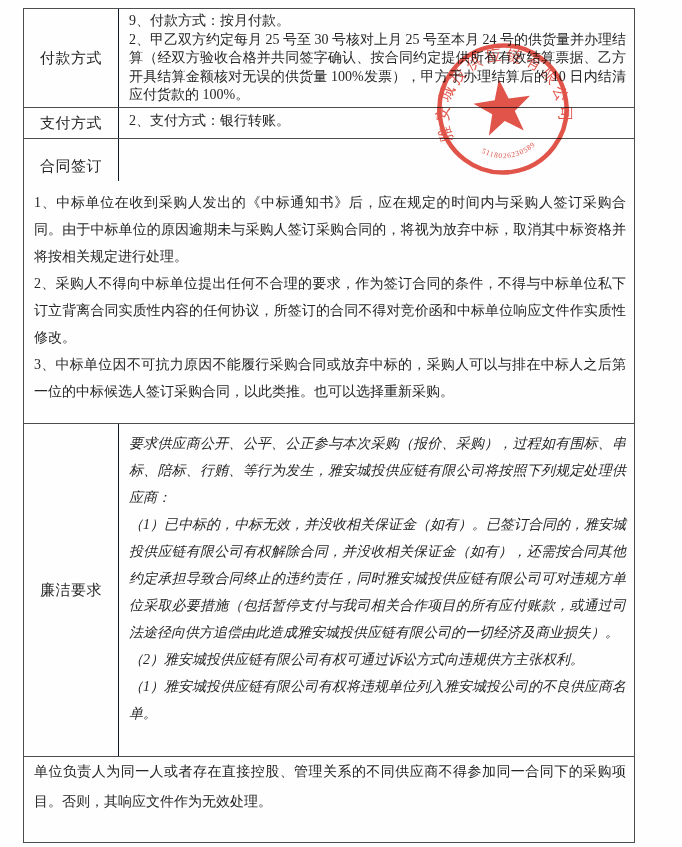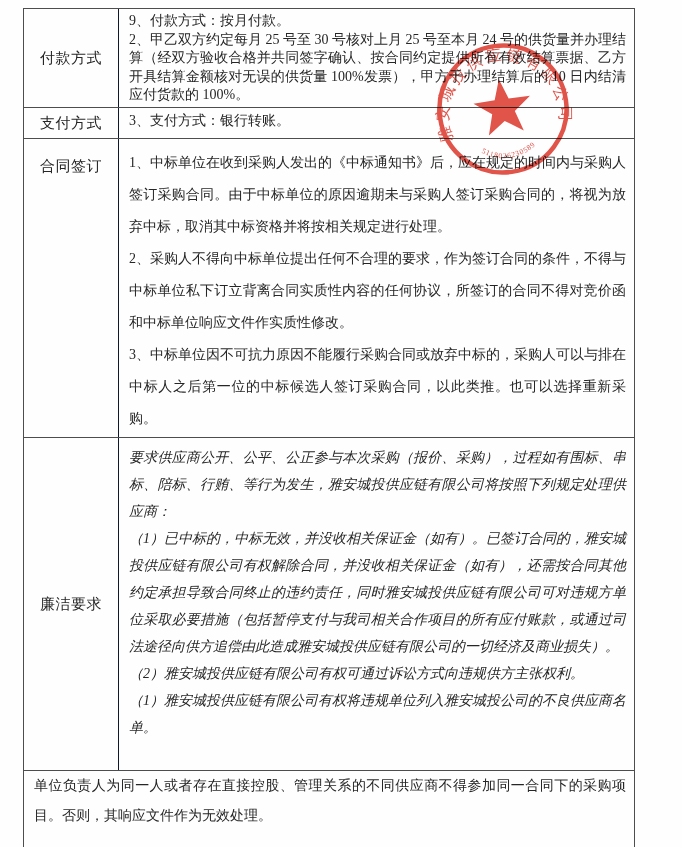--- a/index.html
+++ b/index.html
@@ -32,22 +32,22 @@
     padding:3px 8px 2px 10px;
     font-size:14px;
     text-align:justify;
   }
   .content-cell p{margin:0;}
   
   .r1{min-height:94px;}
   .r1 .content-cell{line-height:18.6px;}
   .r2{min-height:28px;}
   .r2 .content-cell{line-height:20px;}
-  .r3{min-height:285px;}
-  .r3 .content-cell{line-height:32px;padding-top:8px;}
+  .r3{min-height:285px;flex-direction:column;}
+  .r3 .content-cell{line-height:27px;padding-top:8px;}
   .r3 .label-cell{align-items:flex-start;padding-top:12px;}
   .r4{min-height:333px;}
   .r4 .content-cell{line-height:27px;padding-top:6px;font-style:italic;}
   .r5{min-height:86px;}
   .r5 .content-cell{line-height:30px;padding-top:0;}
   
   .seal{
     position:absolute;left:432px;top:38px;width:142px;height:142px;
     transform:rotate(-8deg);
     mix-blend-mode:multiply;
@@ -68,21 +68,21 @@
       <div class="label-cell">付款方式</div>
       <div class="content-cell">
           <p>9、付款方式：按月付款。</p>
           <p>2、甲乙双方约定每月 25 号至 30 号核对上月 25 号至本月 24 号的供货量并办理结算（经双方验收合格并共同签字确认、按合同约定提供所有有效结算票据、乙方开具结算金额核对无误的供货量 100%发票），甲方于办理结算后的 10 日内结清应付货款的 100%。</p>
         </div>
     </div>
 
     <div class="row r2">
       <div class="label-cell">支付方式</div>
       <div class="content-cell">
-          <p>3、支付方式：银行转账。</p>
+          <p>2、支付方式：银行转账。</p>
         </div>
     </div>
 
     <div class="row r3">
       <div class="label-cell">合同签订</div>
       <div class="content-cell">
           <p>1、中标单位在收到采购人发出的《中标通知书》后，应在规定的时间内与采购人签订采购合同。由于中标单位的原因逾期未与采购人签订采购合同的，将视为放弃中标，取消其中标资格并将按相关规定进行处理。</p>
           <p>2、采购人不得向中标单位提出任何不合理的要求，作为签订合同的条件，不得与中标单位私下订立背离合同实质性内容的任何协议，所签订的合同不得对竞价函和中标单位响应文件作实质性修改。</p>
           <p>3、中标单位因不可抗力原因不能履行采购合同或放弃中标的，采购人可以与排在中标人之后第一位的中标候选人签订采购合同，以此类推。也可以选择重新采购。</p>
         </div>

